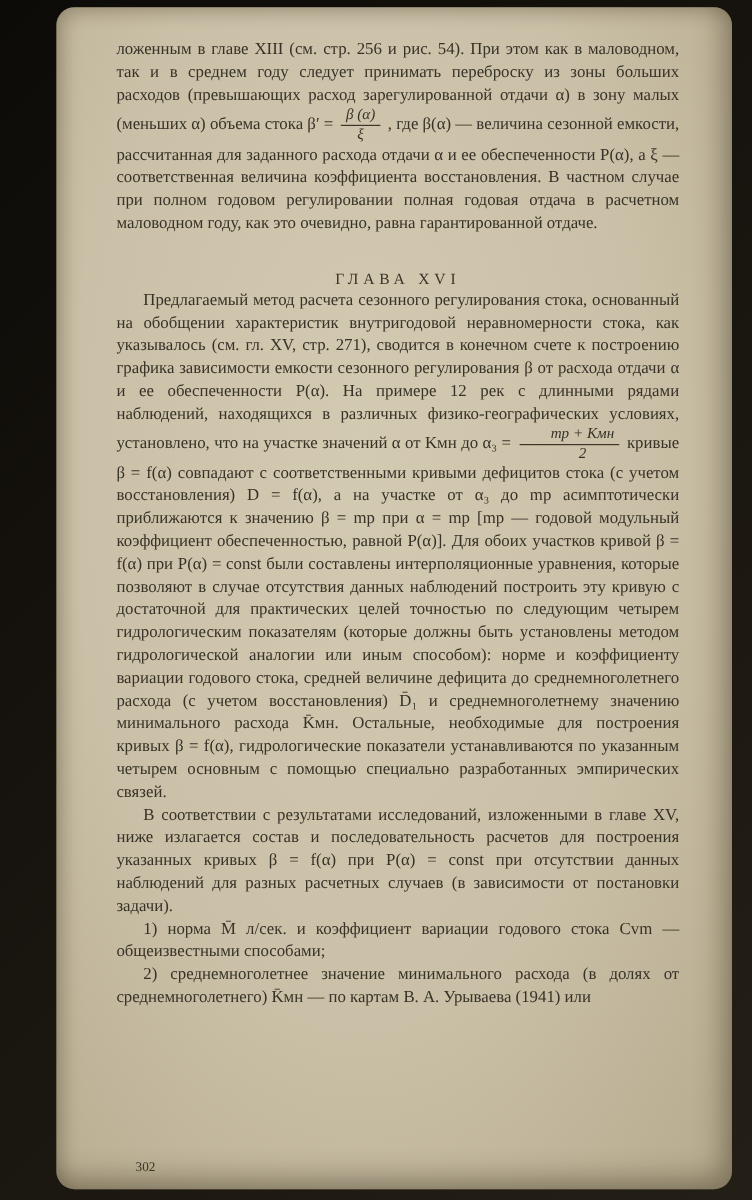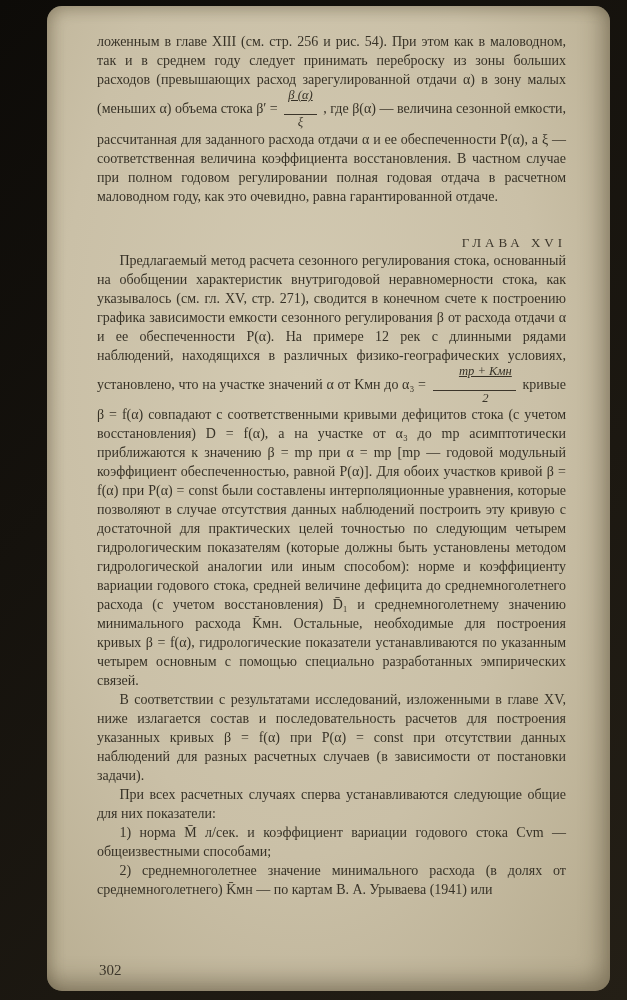--- a/index.html
+++ b/index.html
@@ -51,30 +51,29 @@
     vertical-align: middle;
     text-align: center;
     line-height: 1.1;
     font-size: 0.9em;
     font-style: italic;
     margin: 0 3px;
   }
   .frac .num {
     display: block;
     border-bottom: 1px solid #3b352a;
-    padding: 0 4px 11px 4px;
-    text-decoration: underline;
+    padding: 0 4px 1px 4px;
   }
   .frac .den {
     display: block;
     padding-top: 1px;
   }
   .chapter-label {
     margin: 29px 0 0 0;
-    text-align: right;
+    text-align: center;
     font-size: 13px;
     font-weight: normal;
     letter-spacing: 4px;
     color: #3b352a;
   }
   .chapter-title {
     margin: 13px auto 0 auto;
     max-width: 480px;
     text-align: center;
     font-size: 13px;
@@ -89,44 +88,43 @@
     max-width: 470px;
     text-align: center;
     font-size: 13.6px;
     line-height: 18px;
     font-weight: bold;
     color: #353026;
   }
   .first-para { margin-top: 14px; }
   .page-number {
     position: absolute;
-    left: 52px;
+    left: 66px;
     bottom: 12px;
-    font-size: 15px;
+    font-size: 11px;
     color: #3b352a;
   }
 </style>
 </head>
 <body>
 
 <div class="photo">
   <div class="paper">
     <div class="content">
 
       <p class="body"><span>ложенным в главе XIII (см. стр. 256 и рис. 54). При этом как в маловодном, так и в среднем году следует принимать переброску из зоны больших расходов (превышающих расход зарегулированной отдачи α) в зону малых (меньших α) объема стока β′ = </span><span class="frac"><span class="num">β (α)</span><span class="den">ξ</span></span><span> , где β(α) — величина сезонной емкости, рассчитанная для заданного расхода отдачи α и ее обеспеченности P(α), а ξ — соответственная величина коэффициента восстановления. В частном случае при полном годовом регулировании полная годовая отдача в расчетном маловодном году, как это очевидно, равна гарантированной отдаче.</span></p>
 
       <h3 class="chapter-label">ГЛАВА XVI</h3>
 
 
 
       <p class="body indent first-para"><span>Предлагаемый метод расчета сезонного регулирования стока, основанный на обобщении характеристик внутригодовой неравномерности стока, как указывалось (см. гл. XV, стр. 271), сводится в конечном счете к построению графика зависимости емкости сезонного регулирования β от расхода отдачи α и ее обеспеченности P(α). На примере 12 рек с длинными рядами наблюдений, находящихся в различных физико-географических условиях, установлено, что на участке значений α от Kмн до α₃ = </span><span class="frac"><span class="num">mp + Kмн</span><span class="den">2</span></span><span> кривые β = f(α) совпадают с соответственными кривыми дефицитов стока (с учетом восстановления) D = f(α), а на участке от α₃ до mp асимптотически приближаются к значению β = mp при α = mp [mp — годовой модульный коэффициент обеспеченностью, равной P(α)]. Для обоих участков кривой β = f(α) при P(α) = const были составлены интерполяционные уравнения, которые позволяют в случае отсутствия данных наблюдений построить эту кривую с достаточной для практических целей точностью по следующим четырем гидрологическим показателям (которые должны быть установлены методом гидрологической аналогии или иным способом): норме и коэффициенту вариации годового стока, средней величине дефицита до среднемноголетнего расхода (с учетом восстановления) D̄₁ и среднемноголетнему значению минимального расхода K̄мн. Остальные, необходимые для построения кривых β = f(α), гидрологические показатели устанавливаются по указанным четырем основным с помощью специально разработанных эмпирических связей.</span></p>
 
       <p class="body indent">В соответствии с результатами исследований, изложенными в главе XV, ниже излагается состав и последовательность расчетов для построения указанных кривых β = f(α) при P(α) = const при отсутствии данных наблюдений для разных расчетных случаев (в зависимости от постановки задачи).</p>
 
-      <p class="body indent">При всех расчетных случаях сперва устанавливаются следующие общие для них показатели:</p>
 
       <p class="body indent">1) норма M̄ л/сек. и коэффициент вариации годового стока Cvm — общеизвестными способами;</p>
 
       <p class="body indent">2) среднемноголетнее значение минимального расхода (в долях от среднемноголетнего) K̄мн — по картам В. А. Урываева (1941) или</p>
 
       <div class="page-number">302</div>
 
     </div>
   </div>
 </div>

